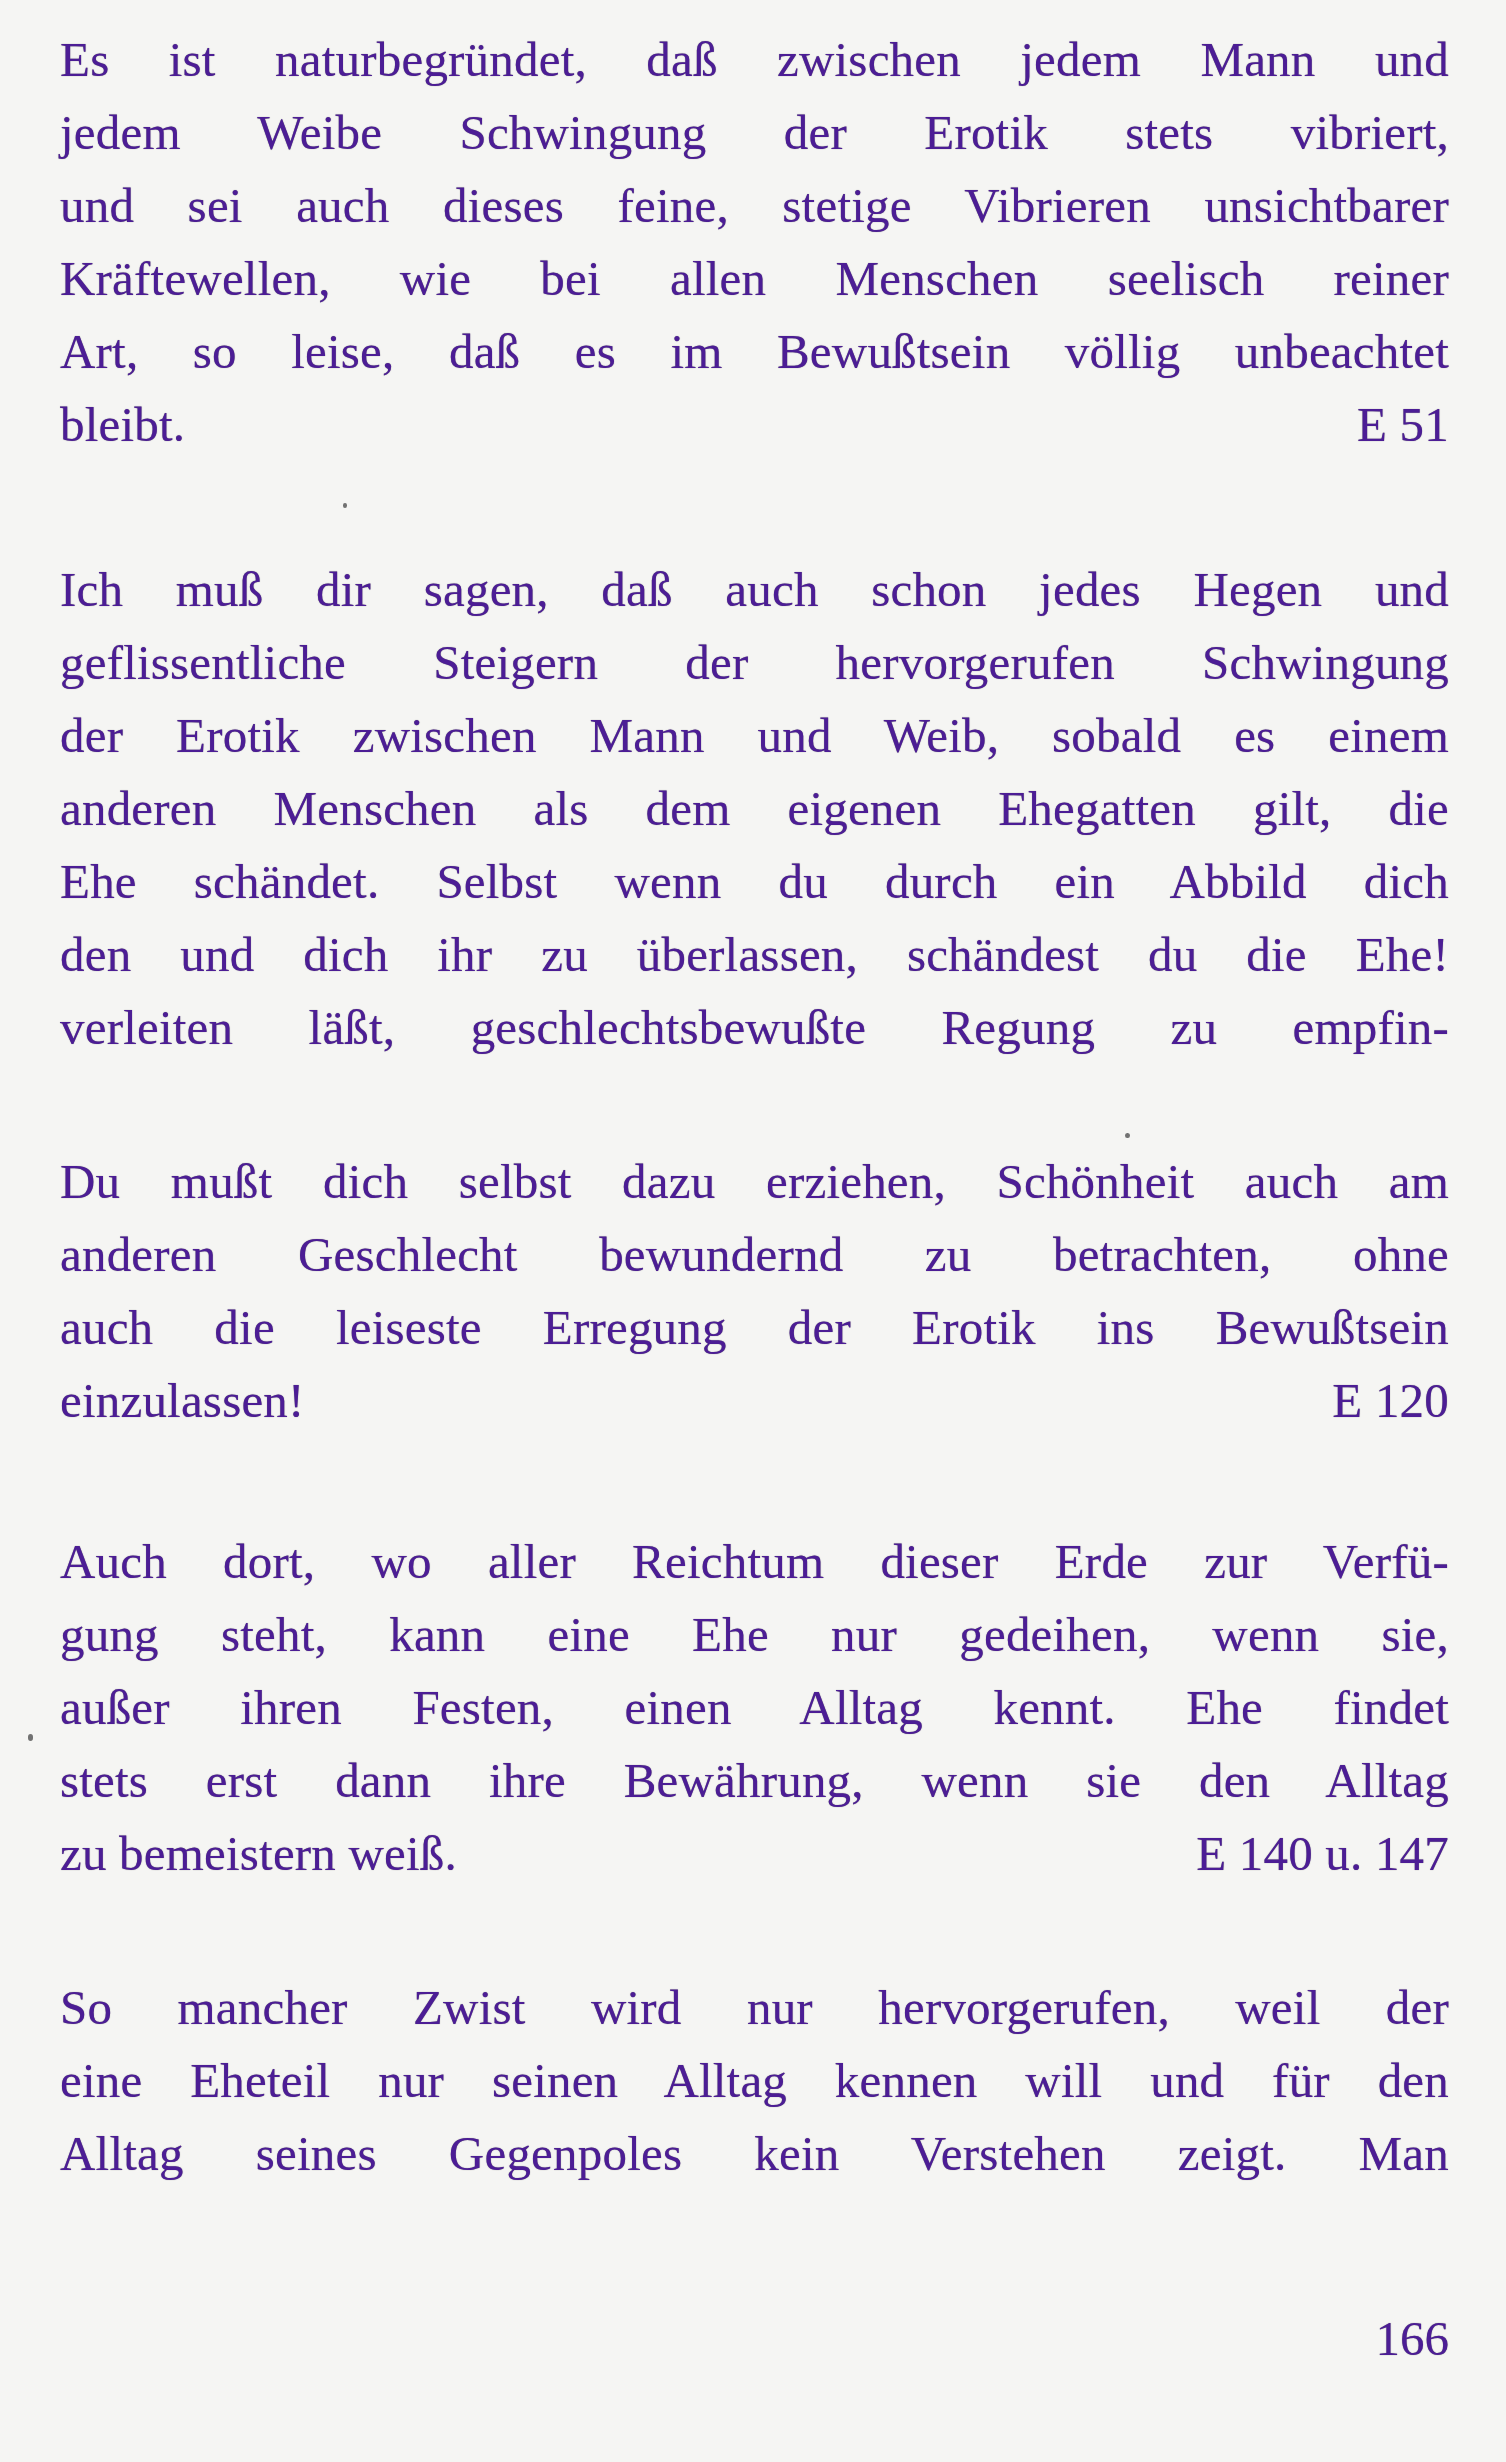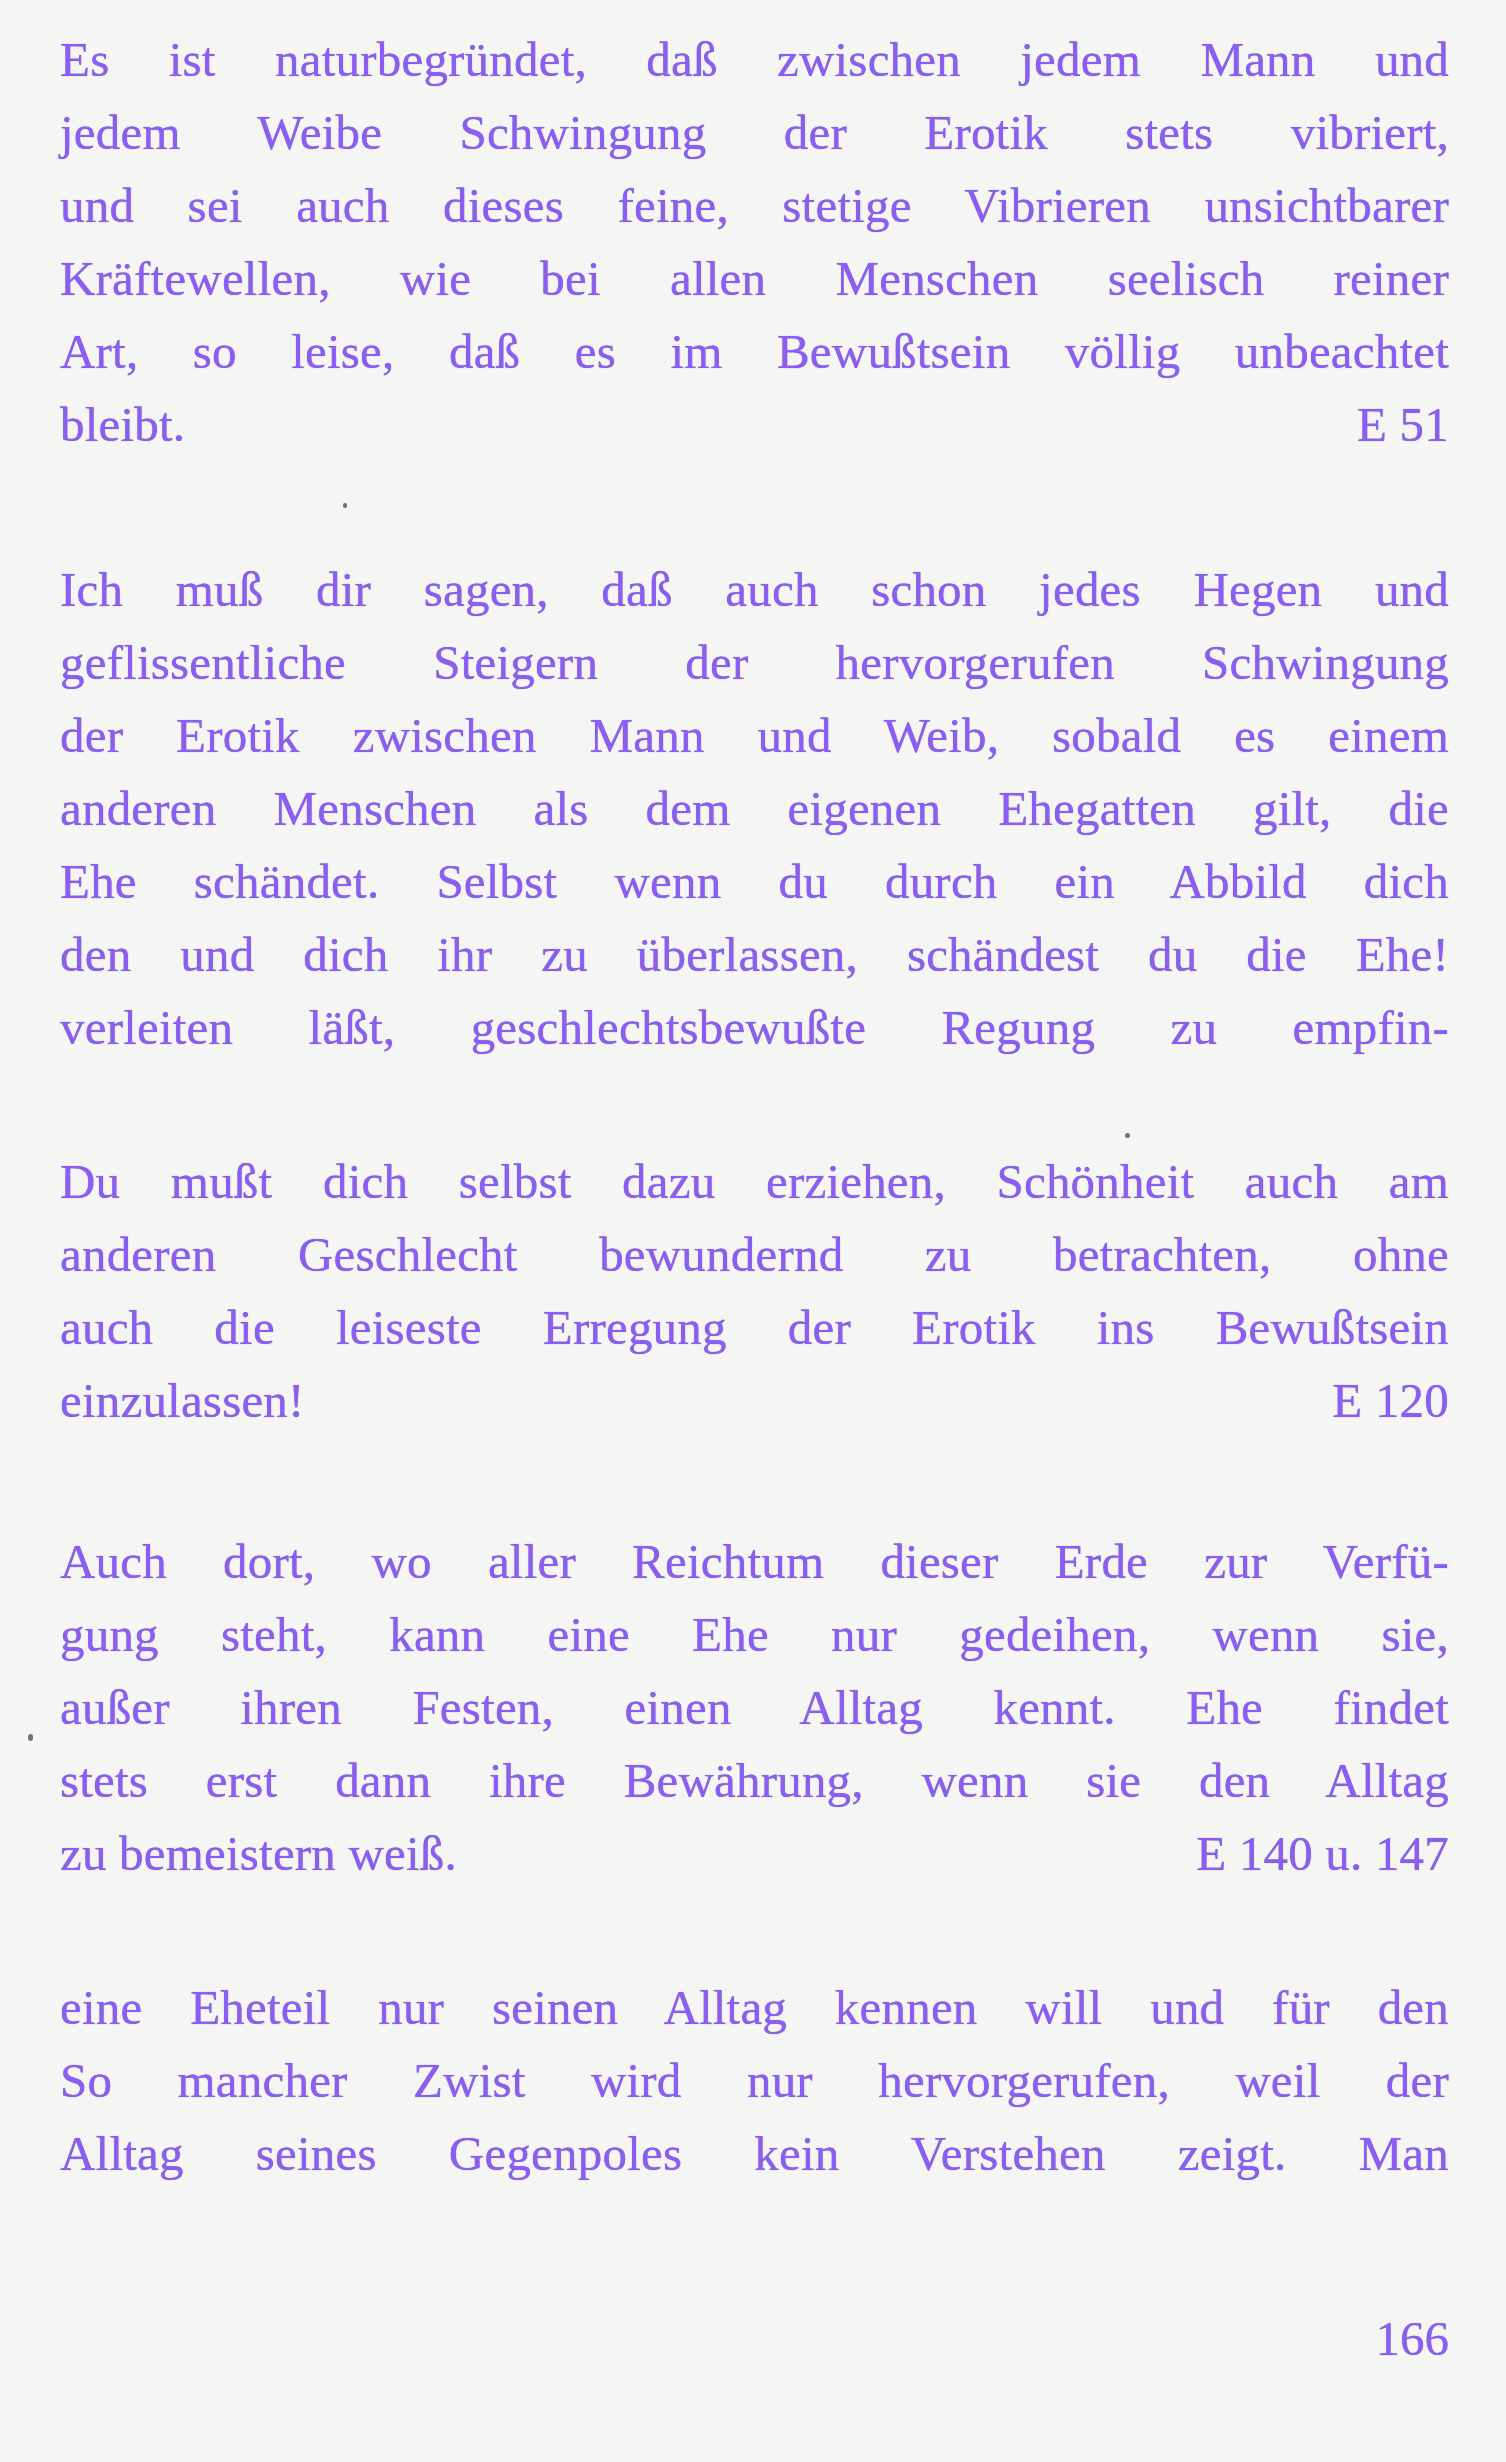--- a/index.html
+++ b/index.html
@@ -6,21 +6,21 @@
     margin: 0;
     padding: 0;
     background: #e9e9e7;
   }
   .page {
     position: relative;
     width: 1507px;
     height: 2462px;
     margin: 0 auto;
     background: #f5f5f3;
-    color: #8b5cf6;
+    color: #4c1d95;
     font-family: "Liberation Serif", "DejaVu Serif", serif;
     box-sizing: border-box;
     padding: 23px 58px 0 60px;
     overflow: hidden;
   }
   .text-block { width: 100%; }
   .paragraph { margin: 0; }
   .paragraph:nth-child(2) { margin-top: 92px; }
   .paragraph:nth-child(3) { margin-top: 81px; }
   .paragraph:nth-child(4) { margin-top: 88px; }
@@ -102,22 +102,22 @@
         <div class="line full">Auch dort, wo aller Reichtum dieser Erde zur Verfü-</div>
         <div class="line full">gung steht, kann eine Ehe nur gedeihen, wenn sie,</div>
         <div class="line full">außer ihren Festen, einen Alltag kennt. Ehe findet</div>
         <div class="line full">stets erst dann ihre Bewährung, wenn sie den Alltag</div>
         <div class="line tailline">
           <span>zu bemeistern weiß.</span>
           <span>E 140 u. 147</span>
         </div>
       </section>
       <section class="paragraph">
+        <div class="line full">So mancher Zwist wird nur hervorgerufen, weil der</div>
         <div class="line full">eine Eheteil nur seinen Alltag kennen will und für den</div>
-        <div class="line full">So mancher Zwist wird nur hervorgerufen, weil der</div>
         <div class="line full">Alltag seines Gegenpoles kein Verstehen zeigt. Man</div>
       </section>
     </div>
   <div class="pagenum">166</div>
   <div class="speck speck-1"></div>
   <div class="speck speck-2"></div>
   <div class="speck speck-3"></div>
 </div>
 
 

